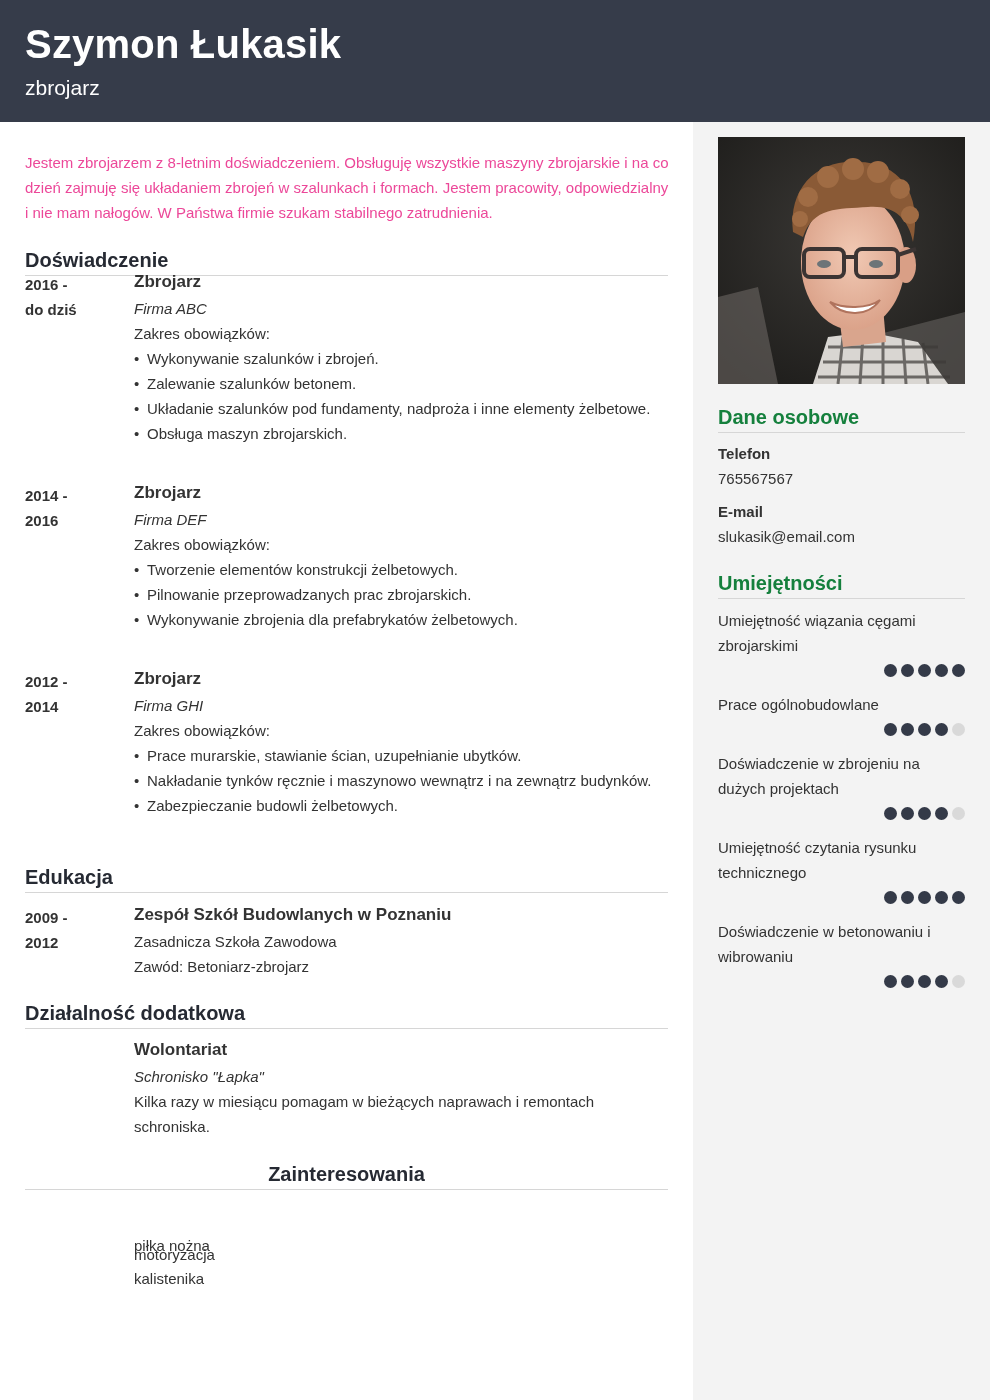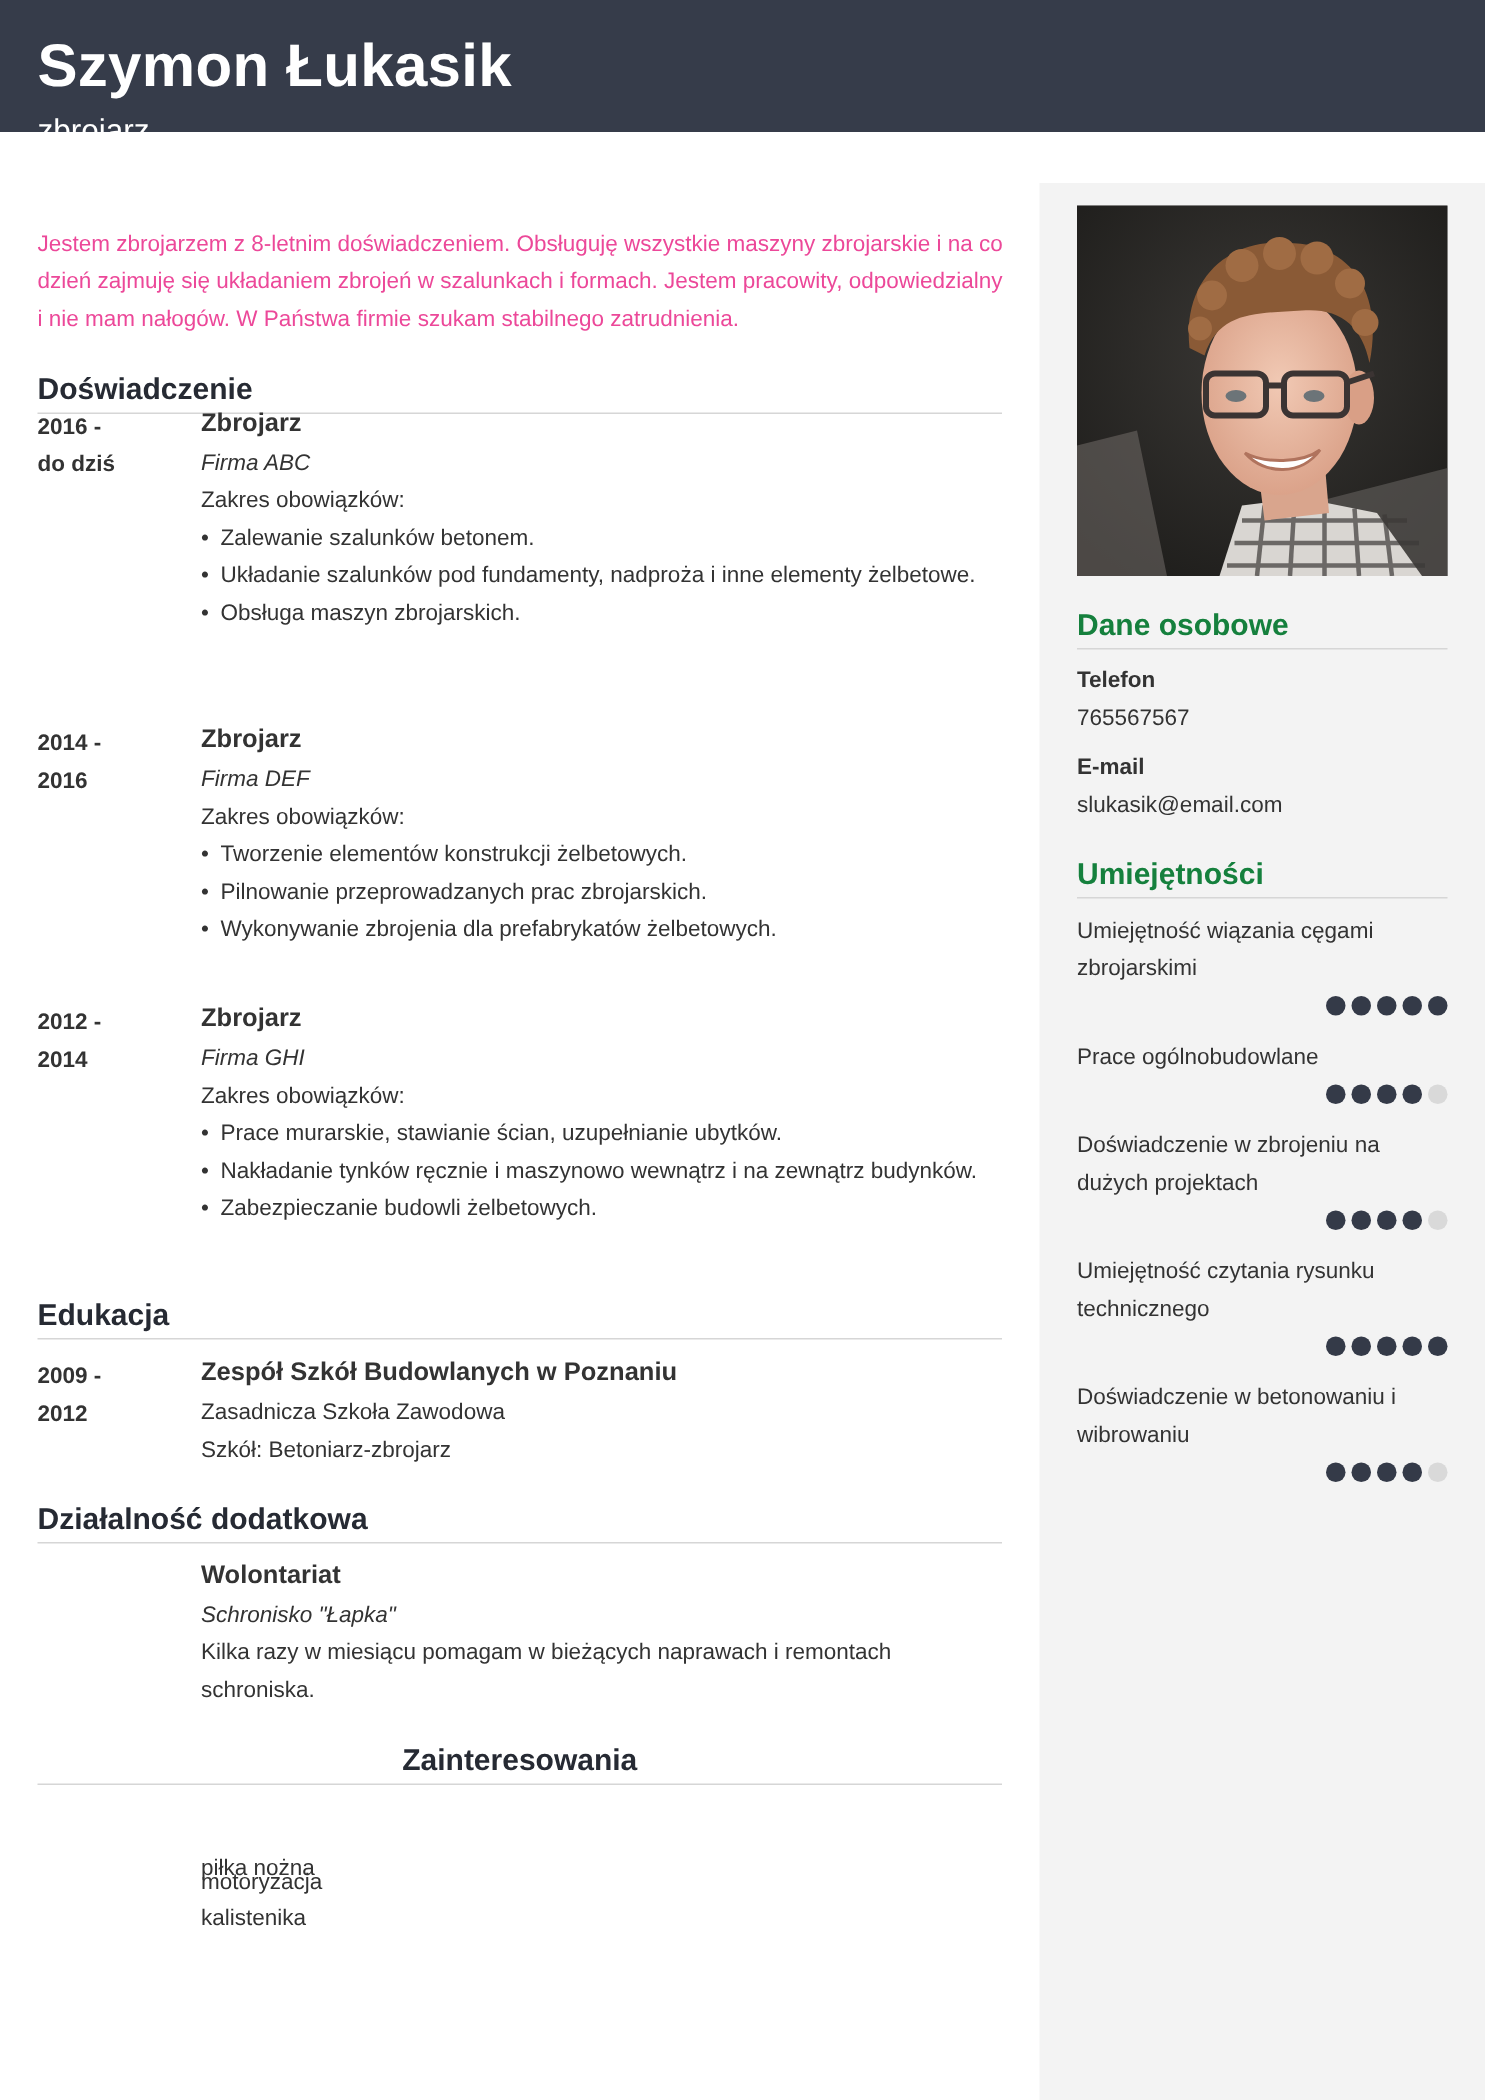--- a/index.html
+++ b/index.html
@@ -5,21 +5,21 @@
   * { box-sizing: border-box; margin: 0; padding: 0; }
   html, body { width: 990px; height: 1400px; }
   body {
     font-family: "Liberation Sans", sans-serif;
     color: #333;
     background: #ffffff;
     position: relative;
     overflow: hidden;
   }
   .header {
-    position: absolute; left: 0; top: 0; width: 990px; height: 88px;
+    position: absolute; left: 0; top: 0; width: 990px; height: 122px;
     background: #363c4a;
     color: #fff;
     padding: 0 25px;
   }
   .header .name {
     position: absolute; left: 25px; top: 22px;
     font-size: 40px; font-weight: bold; letter-spacing: 0.2px;
   }
   .header .role {
     position: absolute; left: 25px; top: 76px;
@@ -111,20 +111,21 @@
   <div class="entry" style="top:150px;">
     <div class="dates">
       <div>2016 -</div>
       <div>do dziś</div>
     </div>
     <div class="body">
       <div class="title">Zbrojarz</div>
       <div class="company">Firma ABC</div>
       <div>Zakres obowiązków:</div>
       <ul>
+        <li>Wykonywanie szalunków i zbrojeń.</li>
         <li>Zalewanie szalunków betonem.</li>
         <li>Układanie szalunków pod fundamenty, nadproża i inne elementy żelbetowe.</li>
         <li>Obsługa maszyn zbrojarskich.</li>
       </ul>
     </div>
   </div>
 
   <div class="entry" style="top:361px;">
     <div class="dates">
       <div>2014 -</div>
@@ -162,21 +163,21 @@
   <div class="section-title" style="top:743px;">Edukacja</div>
 
   <div class="entry" style="top:783px;">
     <div class="dates">
       <div>2009 -</div>
       <div>2012</div>
     </div>
     <div class="body">
       <div class="title">Zespół Szkół Budowlanych w Poznaniu</div>
       <div>Zasadnicza Szkoła Zawodowa</div>
-      <div>Szkół: Betoniarz-zbrojarz</div>
+      <div>Zawód: Betoniarz-zbrojarz</div>
     </div>
   </div>
 
   <div class="section-title" style="top:879px;">Działalność dodatkowa</div>
 
   <div class="entry" style="top:918px;">
     <div class="body">
       <div class="title">Wolontariat</div>
       <div class="company">Schronisko "Łapka"</div>
       <div>Kilka razy w miesiącu pomagam w bieżących naprawach i remontach schroniska.</div>

